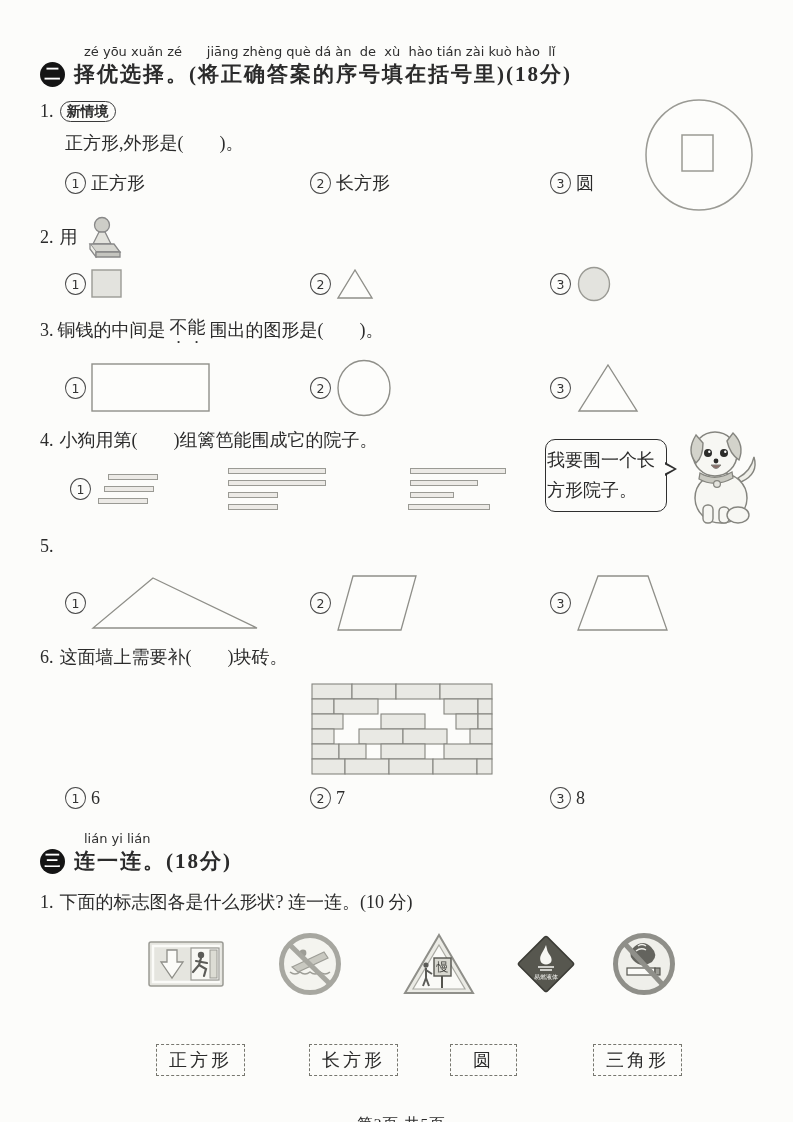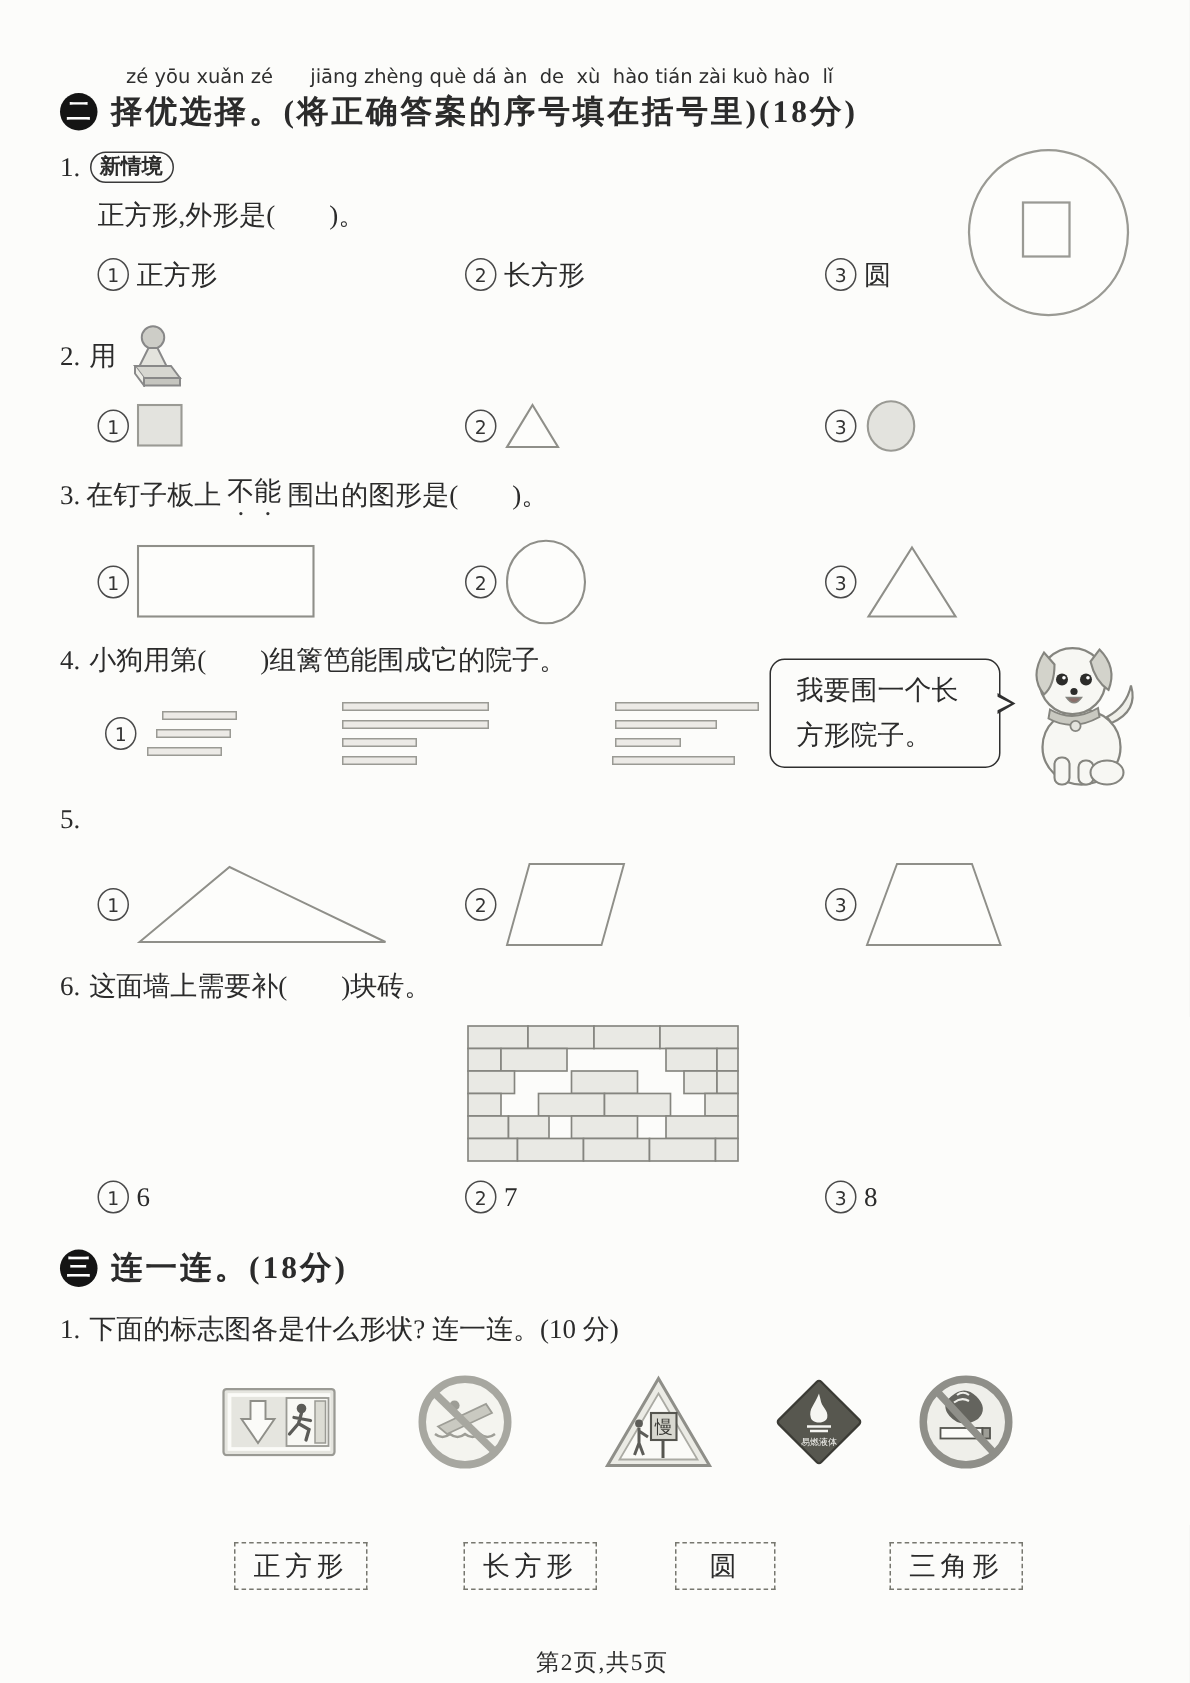--- a/index.html
+++ b/index.html
@@ -56,21 +56,21 @@
   
   .q4-wrap{display:flex;margin-top:10px;}
   .q4-left{flex:1;}
   .fence-grid{display:grid;grid-template-columns:150px 188px 1fr;margin:14px 0 0 30px;align-items:center;}
   .fence{display:flex;align-items:center;gap:7px;}
   .bars{display:flex;flex-direction:column;gap:6px;}
   .bar{height:4px;background:#eceae6;border:1px solid #9a9a94;}
   .dog-side{flex:none;display:flex;align-items:flex-start;margin-right:2px;}
   .bubble{
     position:relative;border:1.6px solid #2f2f2f;border-radius:10px;
-    padding:6px 17px;font-size:18px;width:118px;line-height:1.65;
+    padding:6px 1px;font-size:18px;width:118px;line-height:1.65;
     margin-top:12px;background:#fcfcfa;
   }
   .bubble:after{
     content:"";position:absolute;right:-11px;top:22px;
     border-top:7px solid transparent;border-bottom:7px solid transparent;
     border-left:12px solid #2f2f2f;
   }
   .bubble:before{
     content:"";position:absolute;right:-8px;top:24px;z-index:1;
     border-top:5px solid transparent;border-bottom:5px solid transparent;
@@ -163,21 +163,21 @@
         <svg width="36" height="36" viewBox="0 0 36 36">
           <ellipse cx="18" cy="18" rx="15.5" ry="16.5" fill="#e3e3de" stroke="#9a9a94" stroke-width="1.4"></ellipse>
         </svg>
       </span>
     </div>
   </div>
 
   <div class="q" style="margin-top:12px;">
     <div class="qline" style="gap:4px;">
       <span>3.</span>
-      <span>在钉子板上</span>
+      <span>铜钱的中间是</span>
       <span class="emph">不能</span>
       <span>围出的图形是(　　)。</span>
     </div>
     <div class="opt-grid" style="margin-top:12px;">
       <span class="opt">
         <span class="cnum">1</span>
         <svg width="120" height="50" viewBox="0 0 120 50">
           <rect x="1" y="1" width="117" height="47" fill="#fdfdfb" stroke="#8f8f89" stroke-width="1.4"></rect>
         </svg>
       </span>
@@ -326,20 +326,21 @@
         <span>7</span>
       </span>
       <span class="opt">
         <span class="cnum">3</span>
         <span>8</span>
       </span>
     </div>
   </div>
 
   <div class="sec3">
+    <div class="pinyin">lián yi lián</div>
     <div class="sec-title-row">
       <span class="sec-icon">三</span>
       <span class="sec-title">连一连。(18分)</span>
     </div>
 
     <div class="q qline" style="margin-top:14px;">
       <span>1.</span>
       <span>下面的标志图各是什么形状? 连一连。(10 分)</span>
     </div>
 

